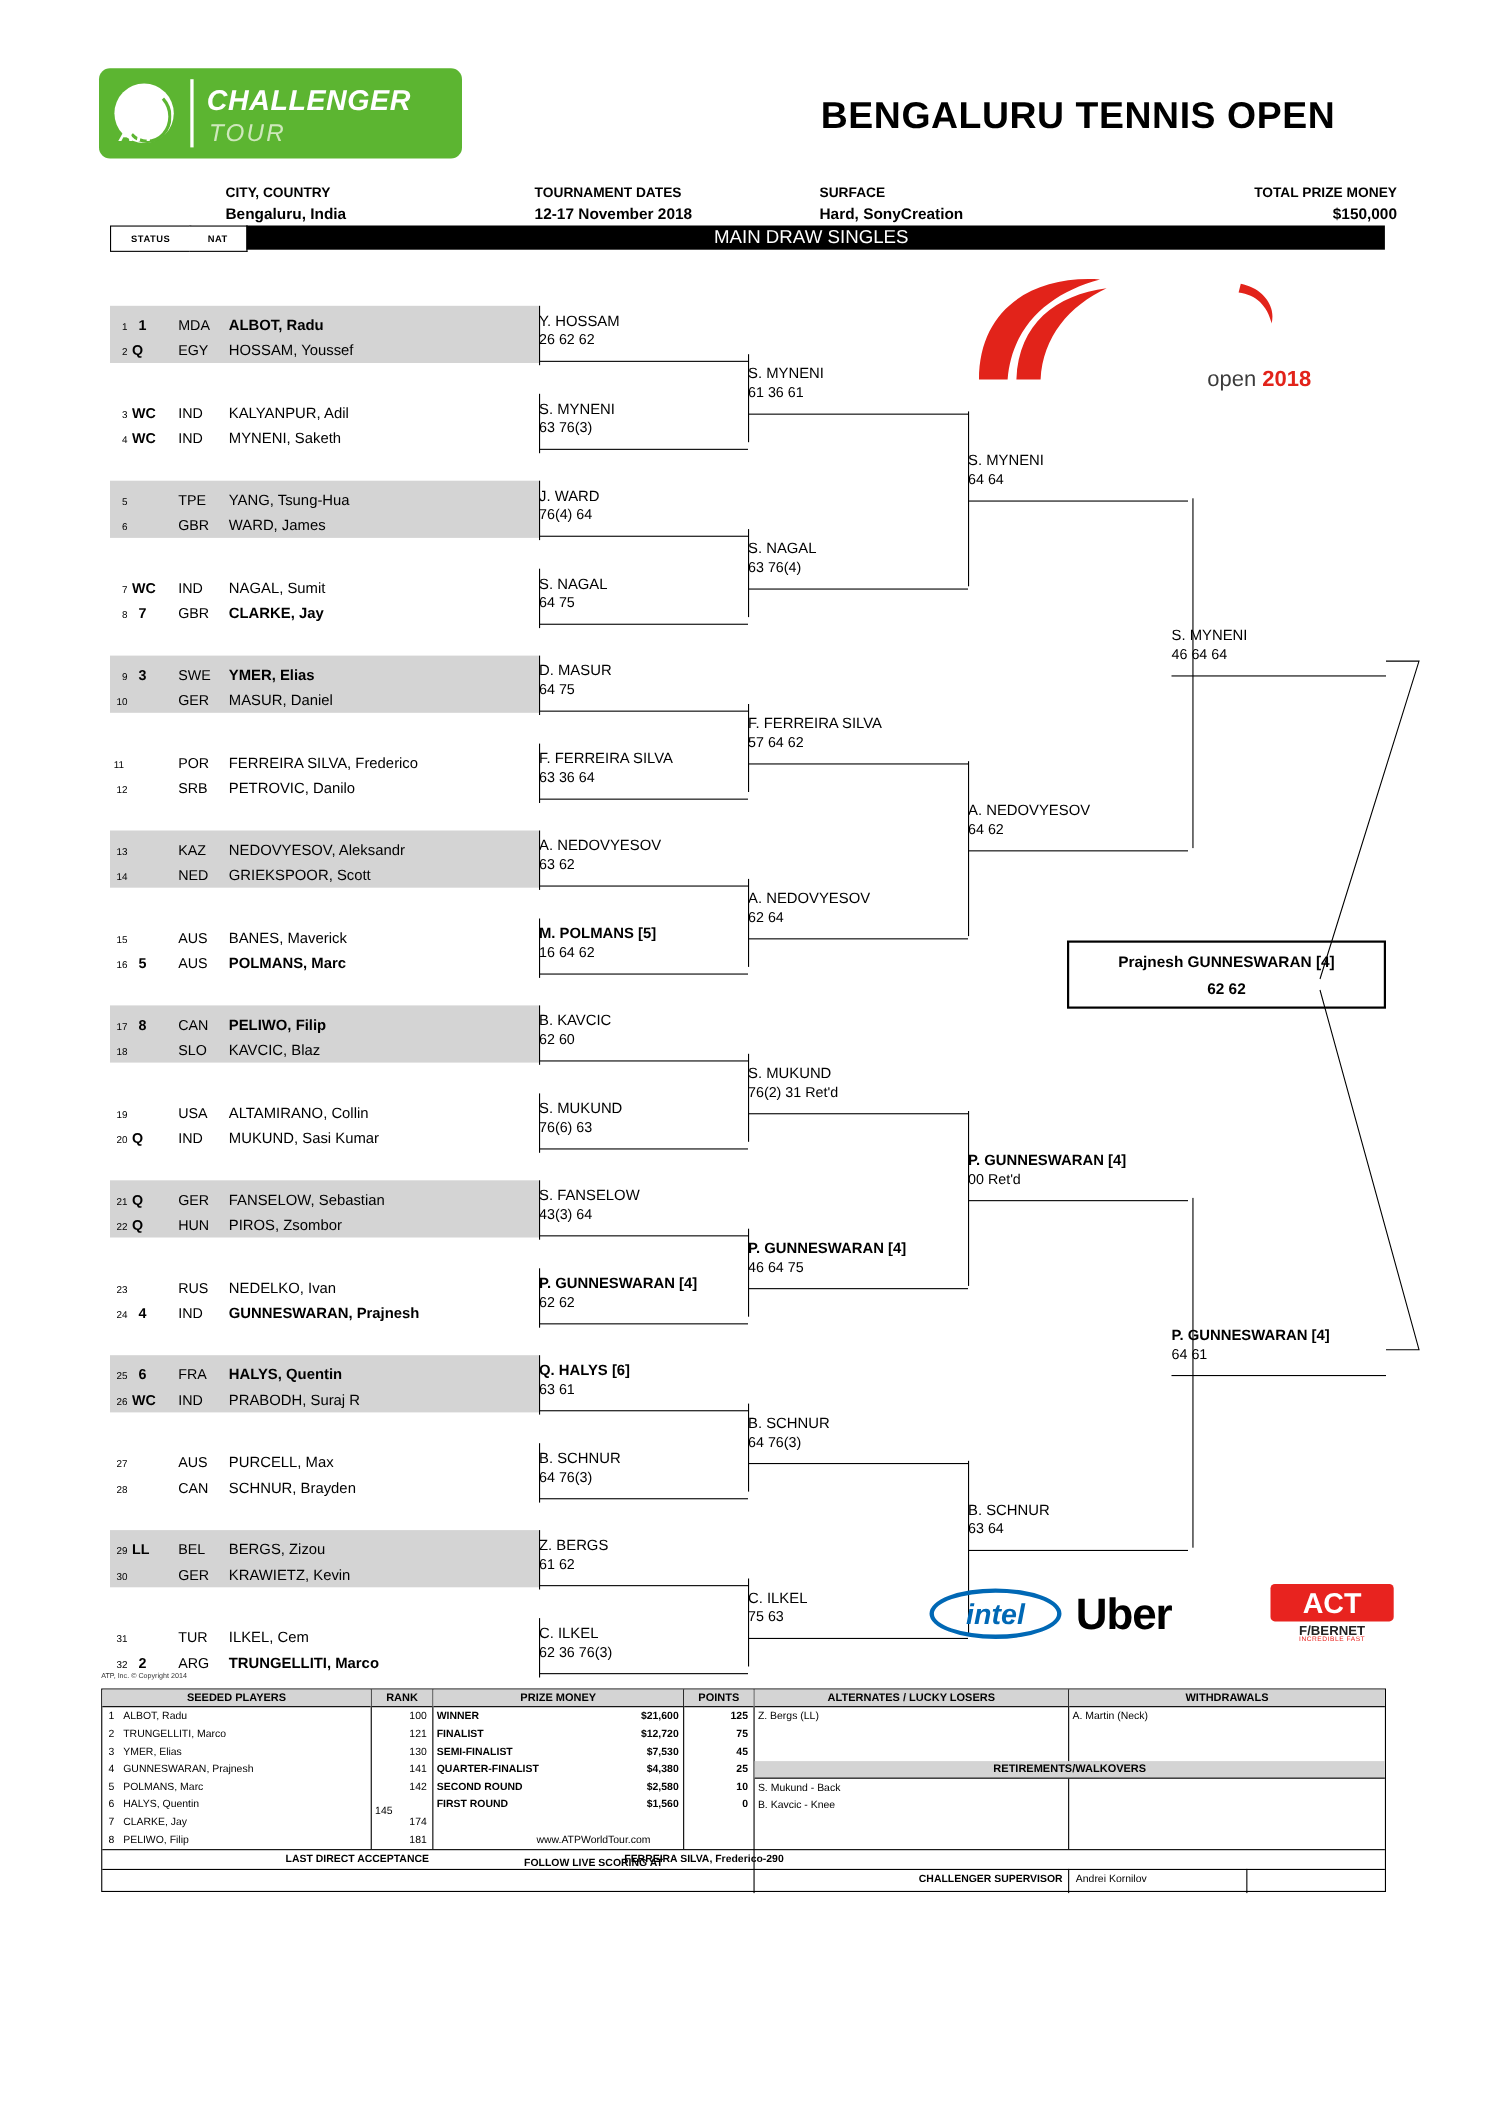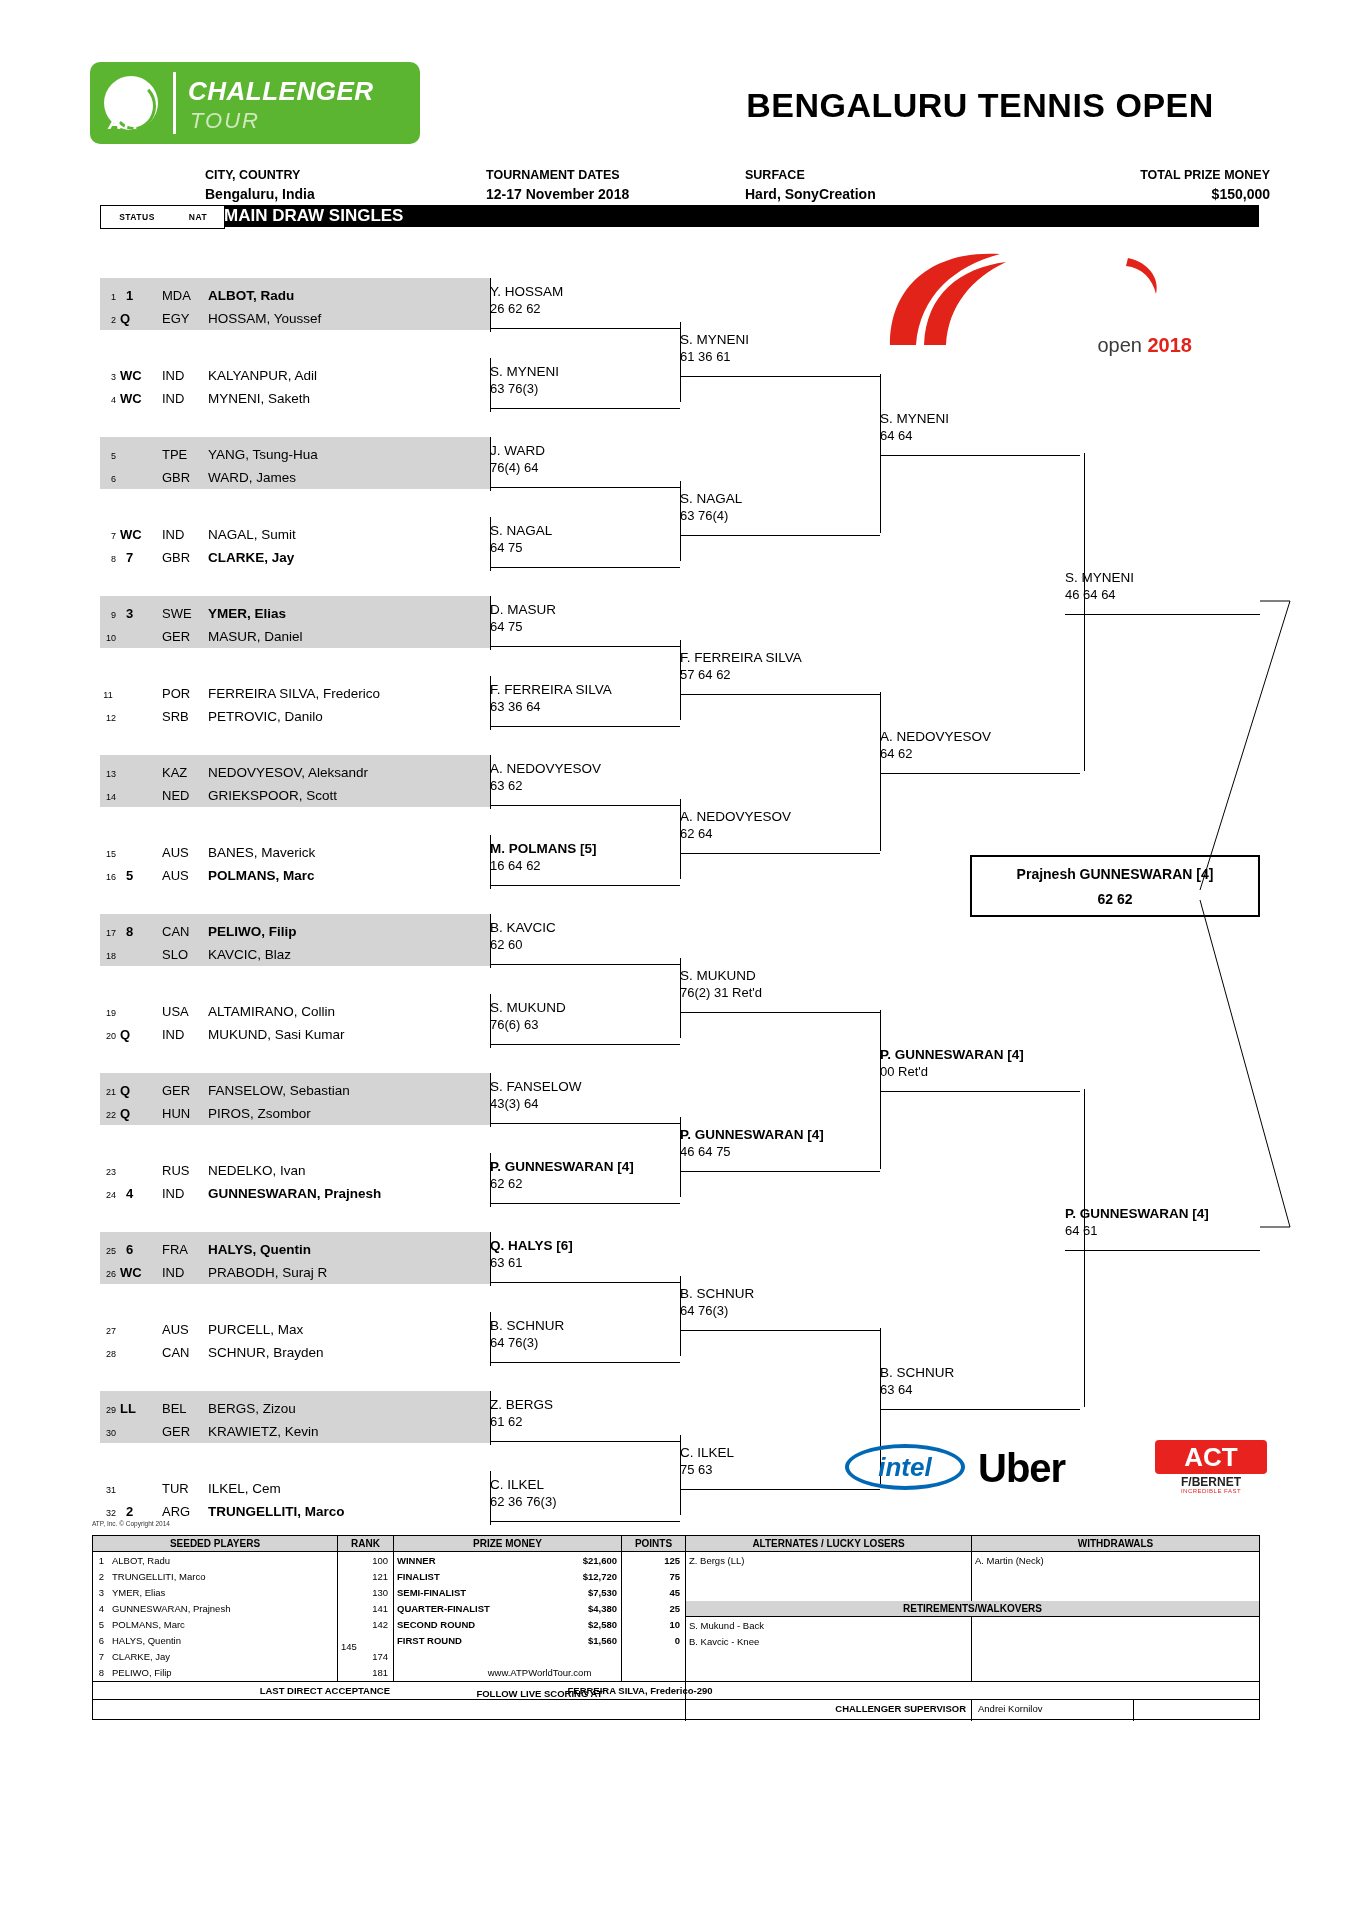--- a/index.html
+++ b/index.html
@@ -19,21 +19,21 @@
 
   .meta{position:absolute;left:205px;top:168px;width:1060px;height:40px;font-size:13px;}
   .meta .col{position:absolute;top:0;}
   .meta .lbl{font-weight:bold;font-size:12.5px;}
   .meta .val{font-weight:bold;font-size:14px;margin-top:4px;}
   .c1{left:0;} .c2{left:281px;} .c3{left:540px;} .c4{left:900px;width:165px;text-align:right;}
 
   .statusbar{position:absolute;left:100px;top:205px;width:1160px;height:22px;}
   .sb-status{position:absolute;left:0;top:0;width:72px;height:22px;border:1px solid #000;background:#fff;font-size:8.5px;font-weight:bold;text-align:center;line-height:22px;letter-spacing:.5px;}
   .sb-nat{position:absolute;left:72px;top:0;width:52px;height:22px;border:1px solid #000;border-left:none;background:#fff;font-size:8.5px;font-weight:bold;text-align:center;line-height:22px;letter-spacing:.5px;}
-  .sb-main{position:absolute;left:124px;top:0;width:1035px;height:22px;background:#000;color:#fff;font-size:17px;font-weight:bold;text-align:left;line-height:22px;padding-right:8px;box-sizing:border-box;}
+  .sb-main{position:absolute;left:124px;top:0;width:1035px;height:22px;background:#000;color:#fff;font-size:17px;font-weight:normal;text-align:center;line-height:22px;padding-right:8px;box-sizing:border-box;}
 
   
   .bo-logo{position:absolute;left:880px;top:250px;width:330px;height:110px;}
   .bo-text{position:absolute;left:20px;top:28px;font-size:46px;font-weight:bold;color:#e2231a;font-family:"DejaVu Sans",sans-serif;letter-spacing:-1px;}
   .bo-sub{position:absolute;right:18px;top:84px;font-size:20px;color:#3b3b3b;}
   .bo-sub b{color:#e2231a;}
   .bo-swoosh{position:absolute;left:0px;top:0px;}
 
   
   .draw{position:absolute;left:0;top:0;width:1358px;height:1920px;}

